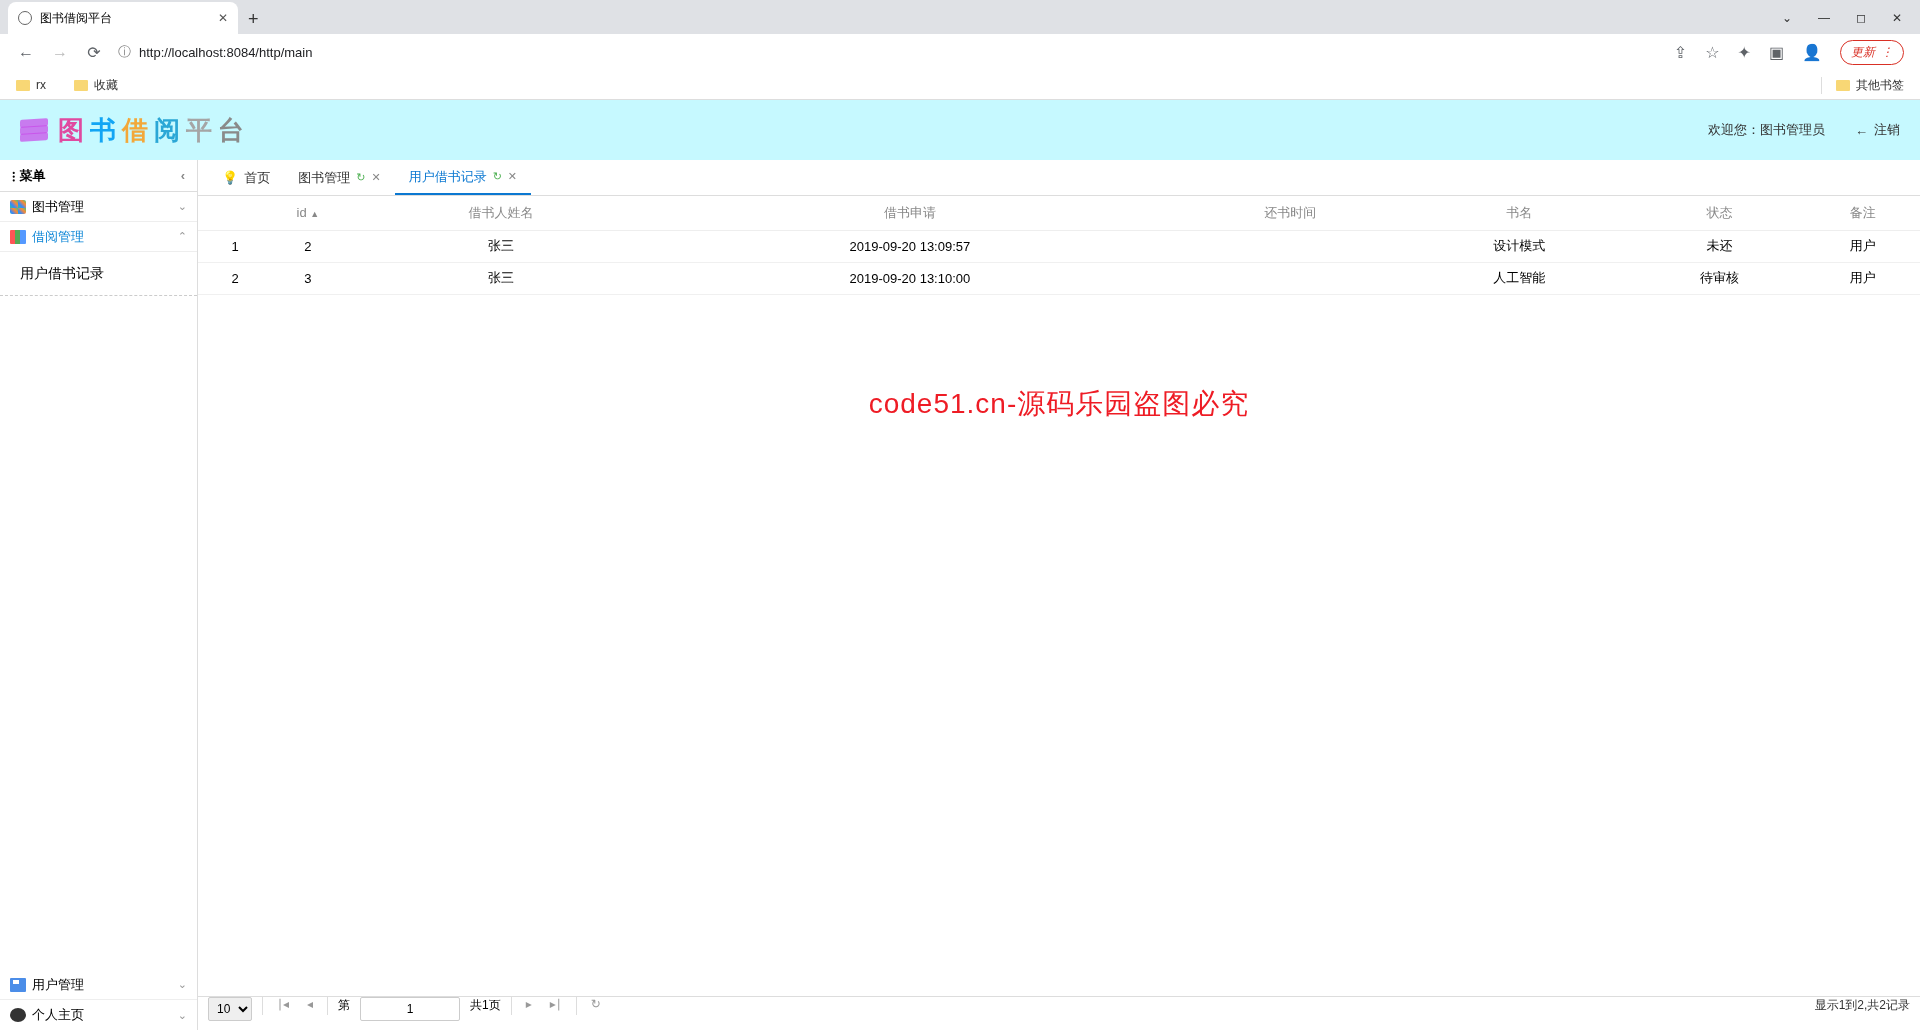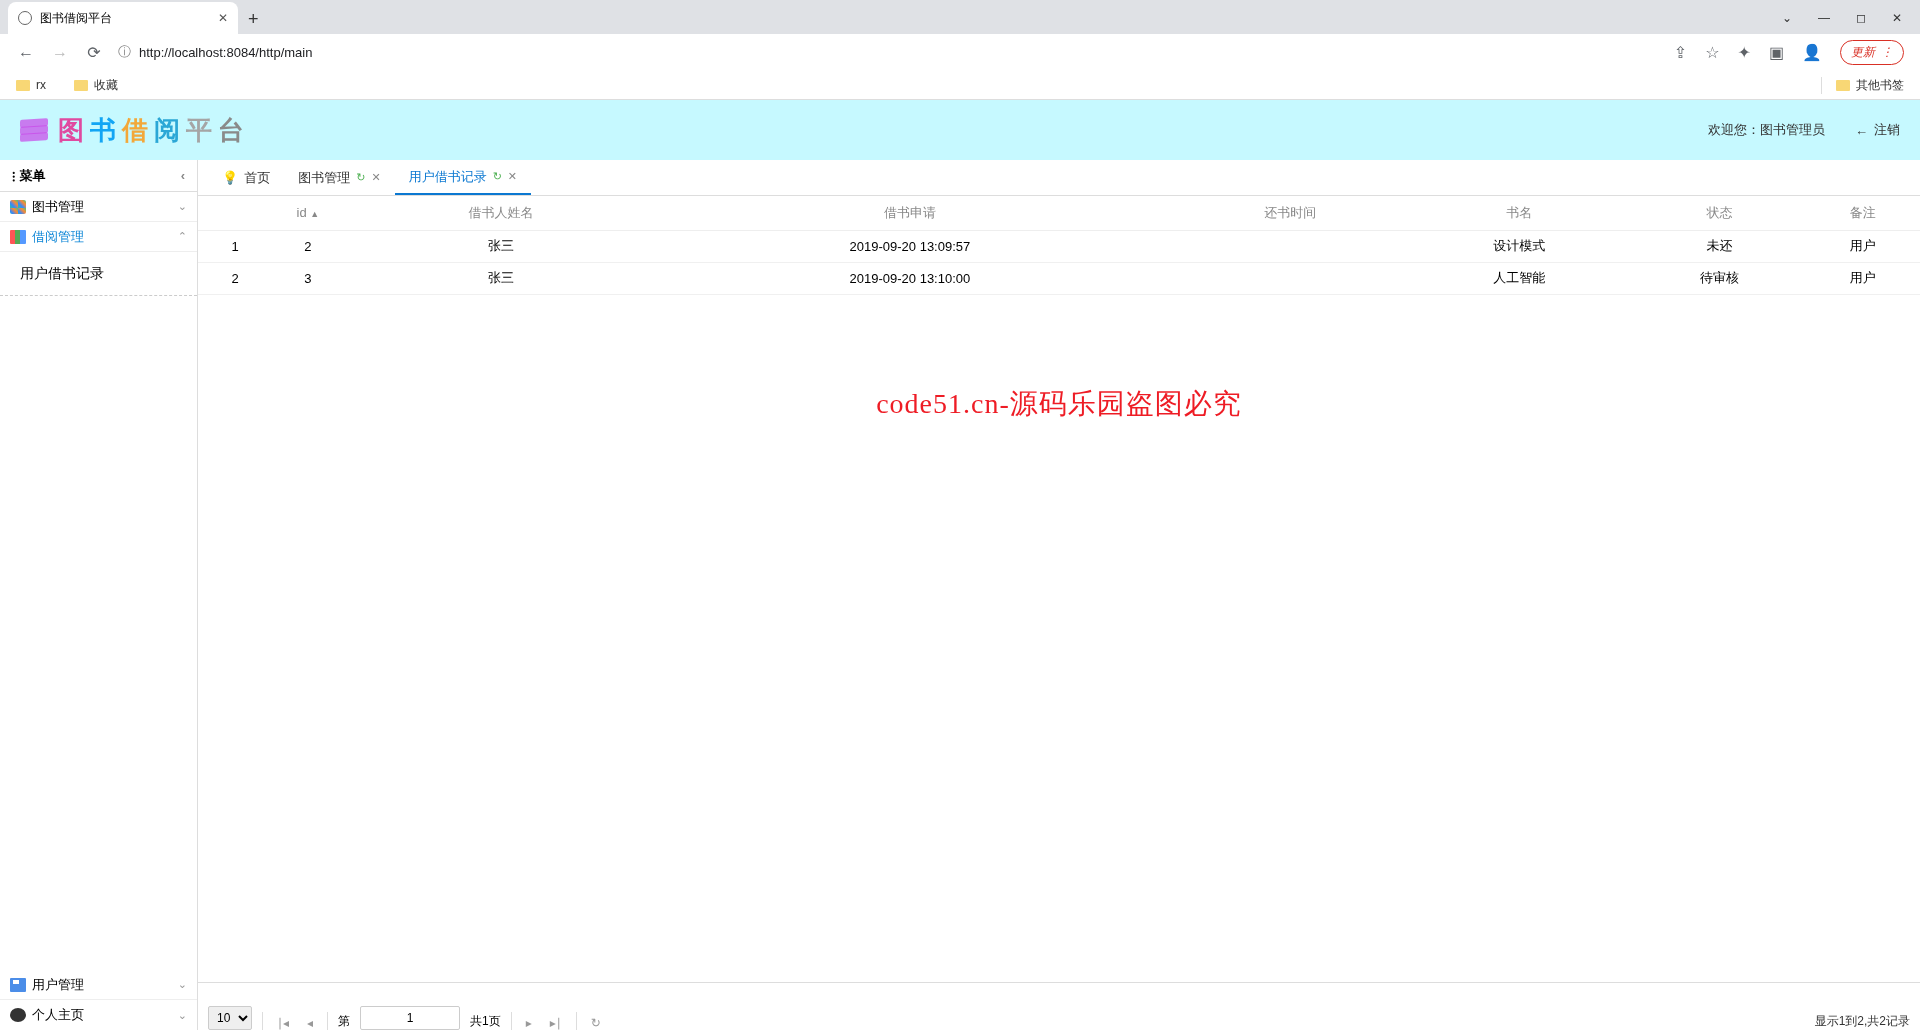--- a/index.html
+++ b/index.html
@@ -67,23 +67,23 @@
 .btn-warn { background: #ffb800; }
 
 .panel-title { padding: 8px 14px; font-size: 13px; border-top: 1px solid #eee; border-bottom: 1px solid #eee; }
 
 .data-table { width: 100%; border-collapse: collapse; font-size: 13px; }
 .data-table th { height: 34px; background: #fff; color: #888; font-weight: normal; border-bottom: 1px solid #eee; }
 .data-table td { height: 32px; text-align: center; border-bottom: 1px solid #f0f0f0; }
 .col-idx { width: 60px; text-align: left; padding-left: 14px; }
 .sort-arrow { font-size: 9px; }
 
-.watermark { position: absolute; top: 225px; left: 50%; transform: translateX(-50%); font-size: 28px; color: #ee1c25; font-family: Liberation Serif, serif; pointer-events: none; letter-spacing: 1px; }
-
-.pager { height: 48px; border-top: 1px solid #ddd; display: flex; align-items: flex-end; padding: 0 10px; font-size: 12px; gap: 10px; }
+.watermark { position: absolute; top: 225px; left: 50%; transform: translateX(-50%); font-size: 28px; color: #ee1c25; font-family: Liberation Sans, sans-serif; pointer-events: none; letter-spacing: 1px; }
+
+.pager { height: 34px; border-top: 1px solid #ddd; display: flex; align-items: flex-start; padding: 0 10px; font-size: 12px; gap: 10px; }
 .pager select, .pager input { height: 24px; border: 1px solid #ccc; border-radius: 2px; font-size: 12px; padding: 0 4px; }
 .pager input.page-no { width: 100px; text-align: center; }
 .pager .pg-btn { color: #999; cursor: pointer; font-size: 12px; padding: 0 4px; }
 .pager .sep { width: 1px; height: 18px; background: #ddd; }
 .pager .info { margin-left: auto; color: #333; }
 
 .micon-tiles { background: linear-gradient(45deg,#3c8,#38f,#f83,#3c8); background-size: 8px 8px; border-radius:2px;}
 .micon-books { background: linear-gradient(90deg,#f55 0 30%,#5a5 30% 65%,#59f 65% 100%); border-radius:1px;}
 .micon-disk { background: #4b8de8; border-radius:1px; position:relative;}
 .micon-disk:after{content:'';position:absolute;top:2px;left:3px;width:6px;height:4px;background:#fff;}

